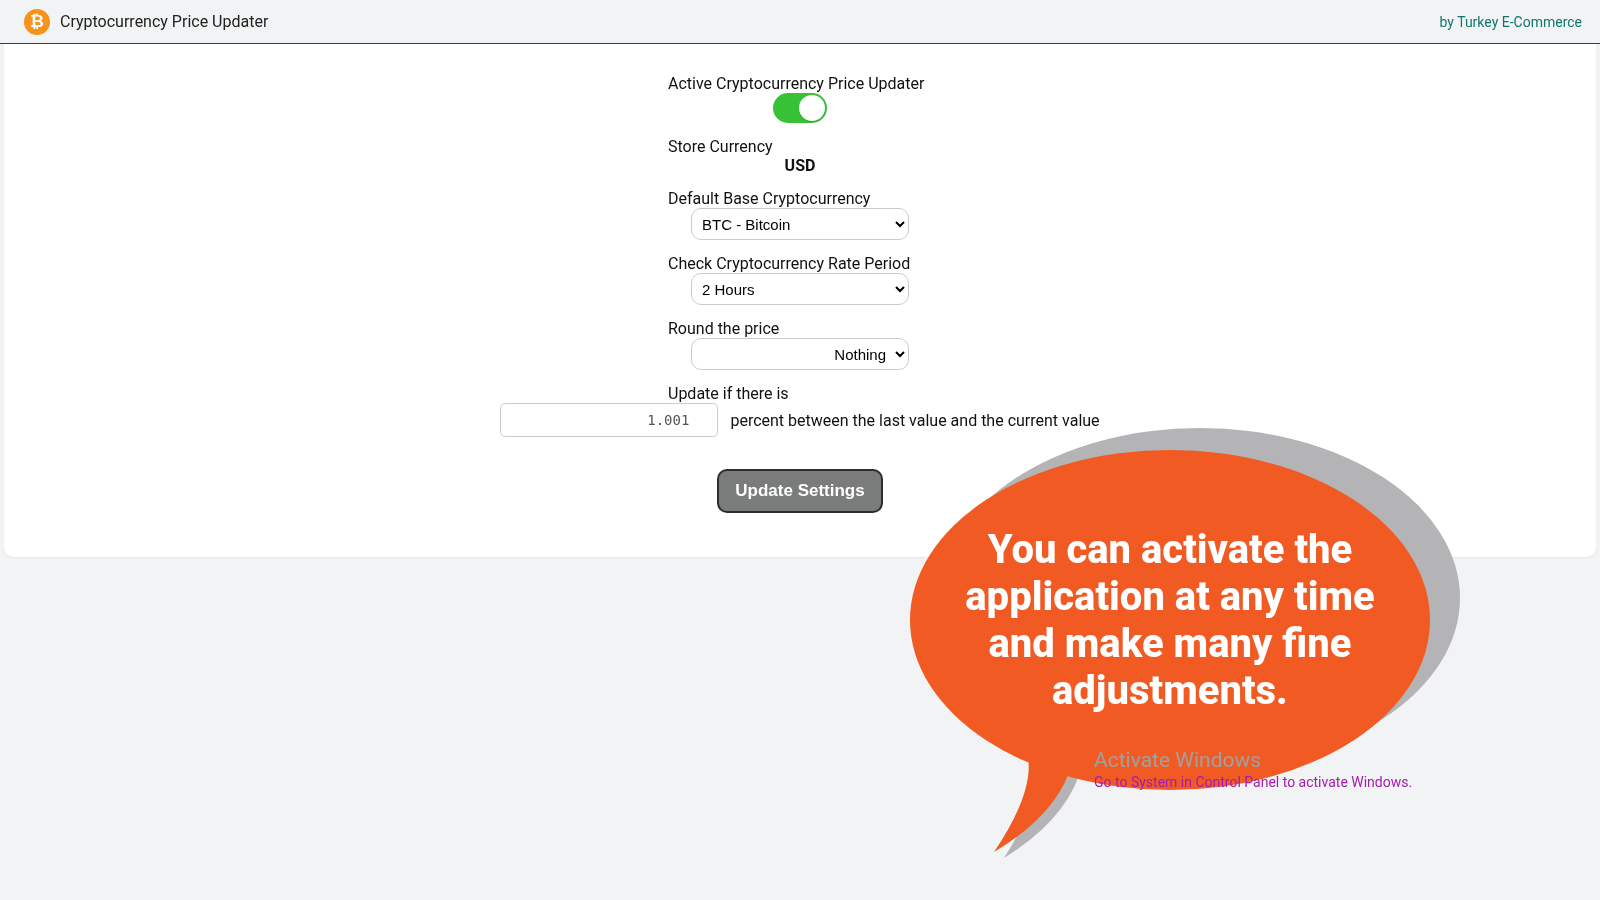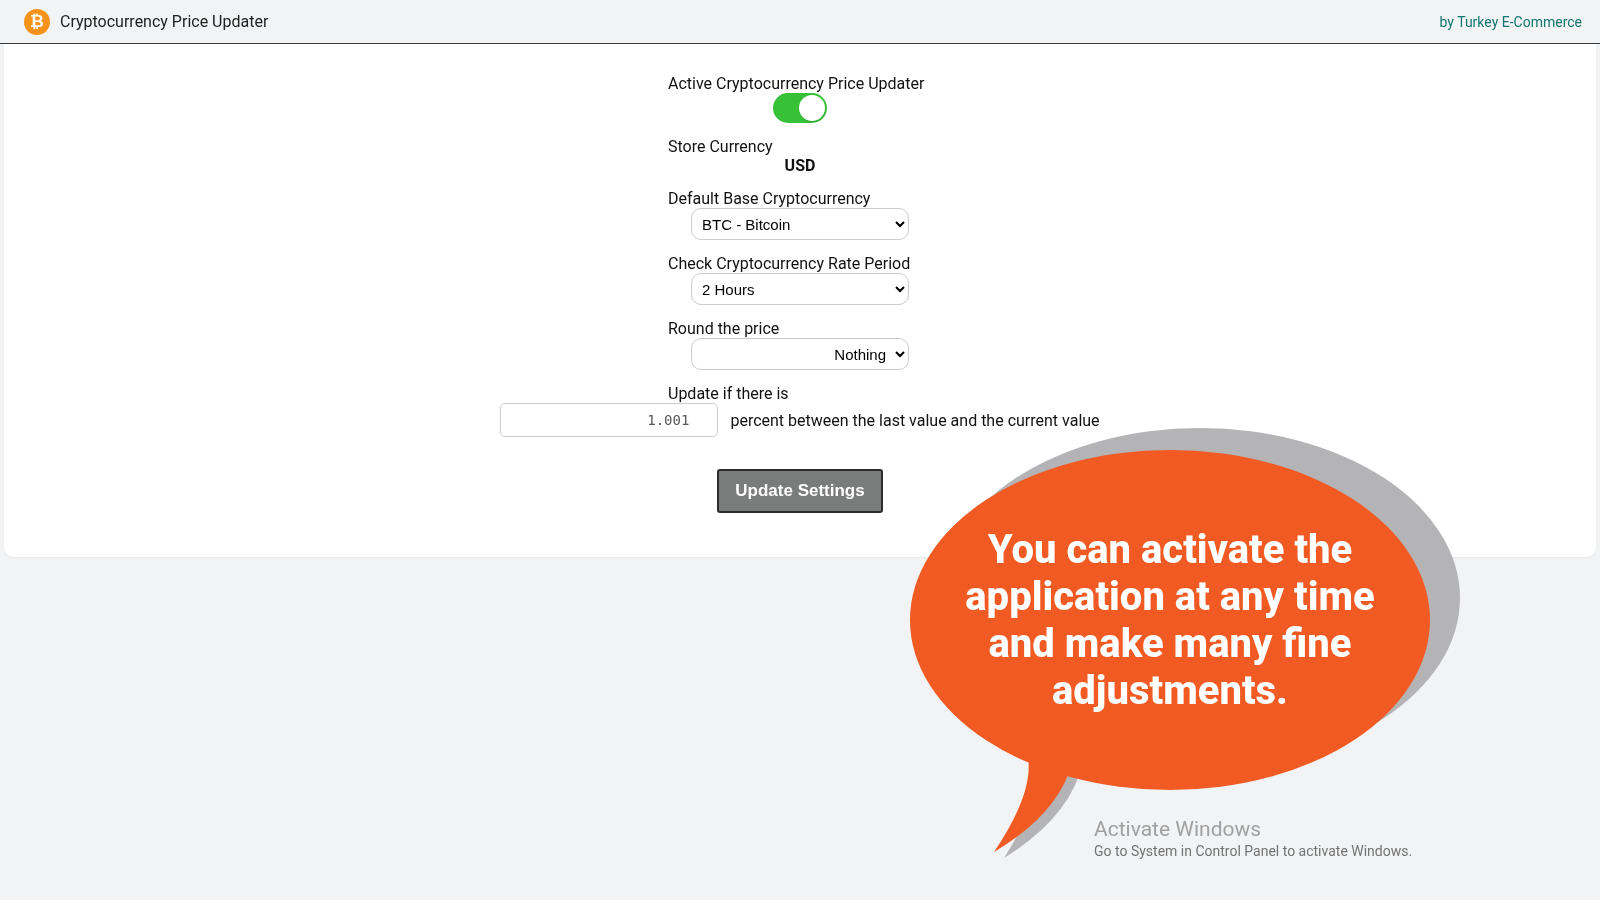--- a/index.html
+++ b/index.html
@@ -75,21 +75,21 @@
     width: 26px; height: 26px; background: #fff; border-radius: 50%;
     box-shadow: 0 1px 1px rgba(0,0,0,.15);
   }
 
   
   .update-btn {
     margin-top: 18px;
     background: #7a7b7b;
     color: #fff; font-weight: 600;
     border: 2px solid #2d2d2d;
-    border-radius: 3px;
+    border-radius: 10px;
     padding: 10px 16px; font-size: 17px;
     cursor: pointer;
   }
 
   
   .callout-wrap {
     position: absolute;
     left: 910px; top: 420px;
     width: 560px; height: 430px;
   }
@@ -106,25 +106,25 @@
   .bubble.shadow { left: 30px; top: 8px; background: #b4b4b6; }
   .bubble.front  { left: 0;  top: 30px; background: #f15a22; }
   .tail {
     position: absolute; width: 110px; height: 120px;
     left: 84px; top: 320px;
   }
   .tail svg { width: 100%; height: 100%; }
 
   
   .watermark {
-    position: absolute; left: 1094px; top: 817px;
+    position: absolute; left: 1094px; top: 748px;
     color: #aeaeae;
   }
   .watermark .wm-title { font-size: 21px; font-weight: 400; color: #a0a0a0; }
-  .watermark .wm-sub   { font-size: 14px; color: #737373; margin-top: 2px; }
+  .watermark .wm-sub   { font-size: 14px; color: #a21caf; margin-top: 2px; }
 </style>
 </head>
 <body>
 
 <div class="app">
 
   <div class="header">
     <div class="header-left">
       <div class="btc-logo">₿</div>
       <div class="header-title">Cryptocurrency Price Updater</div>

